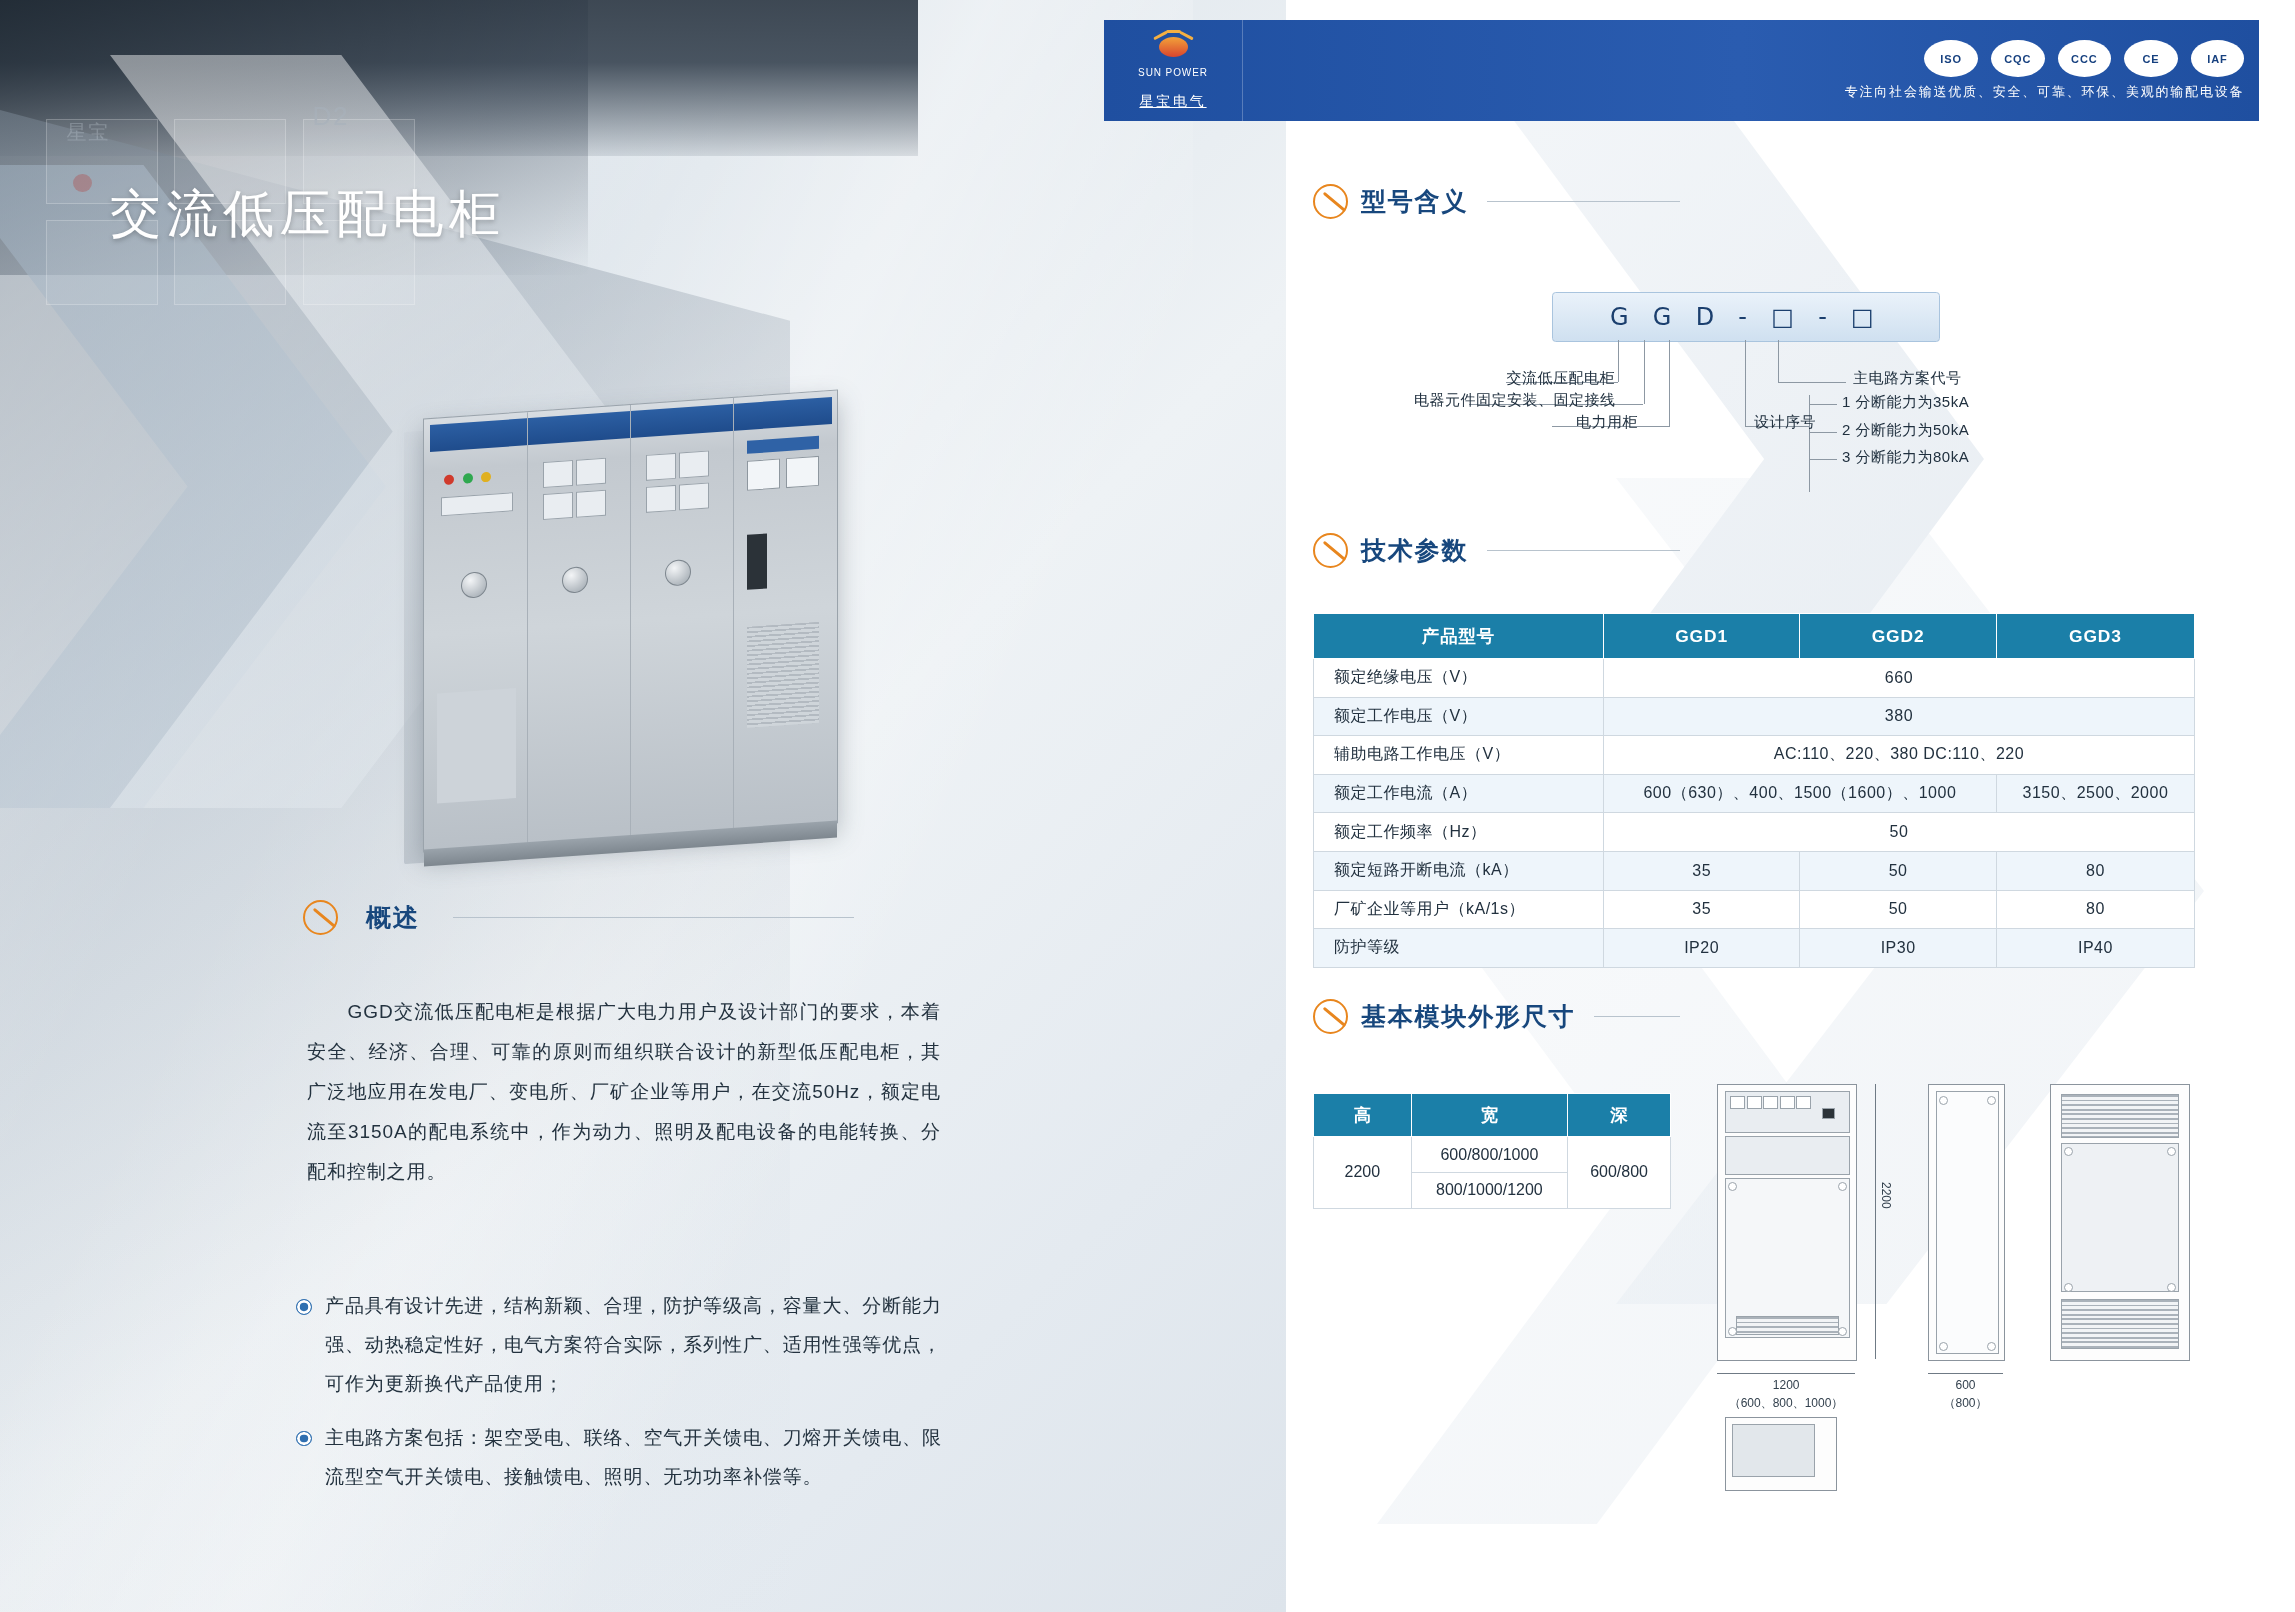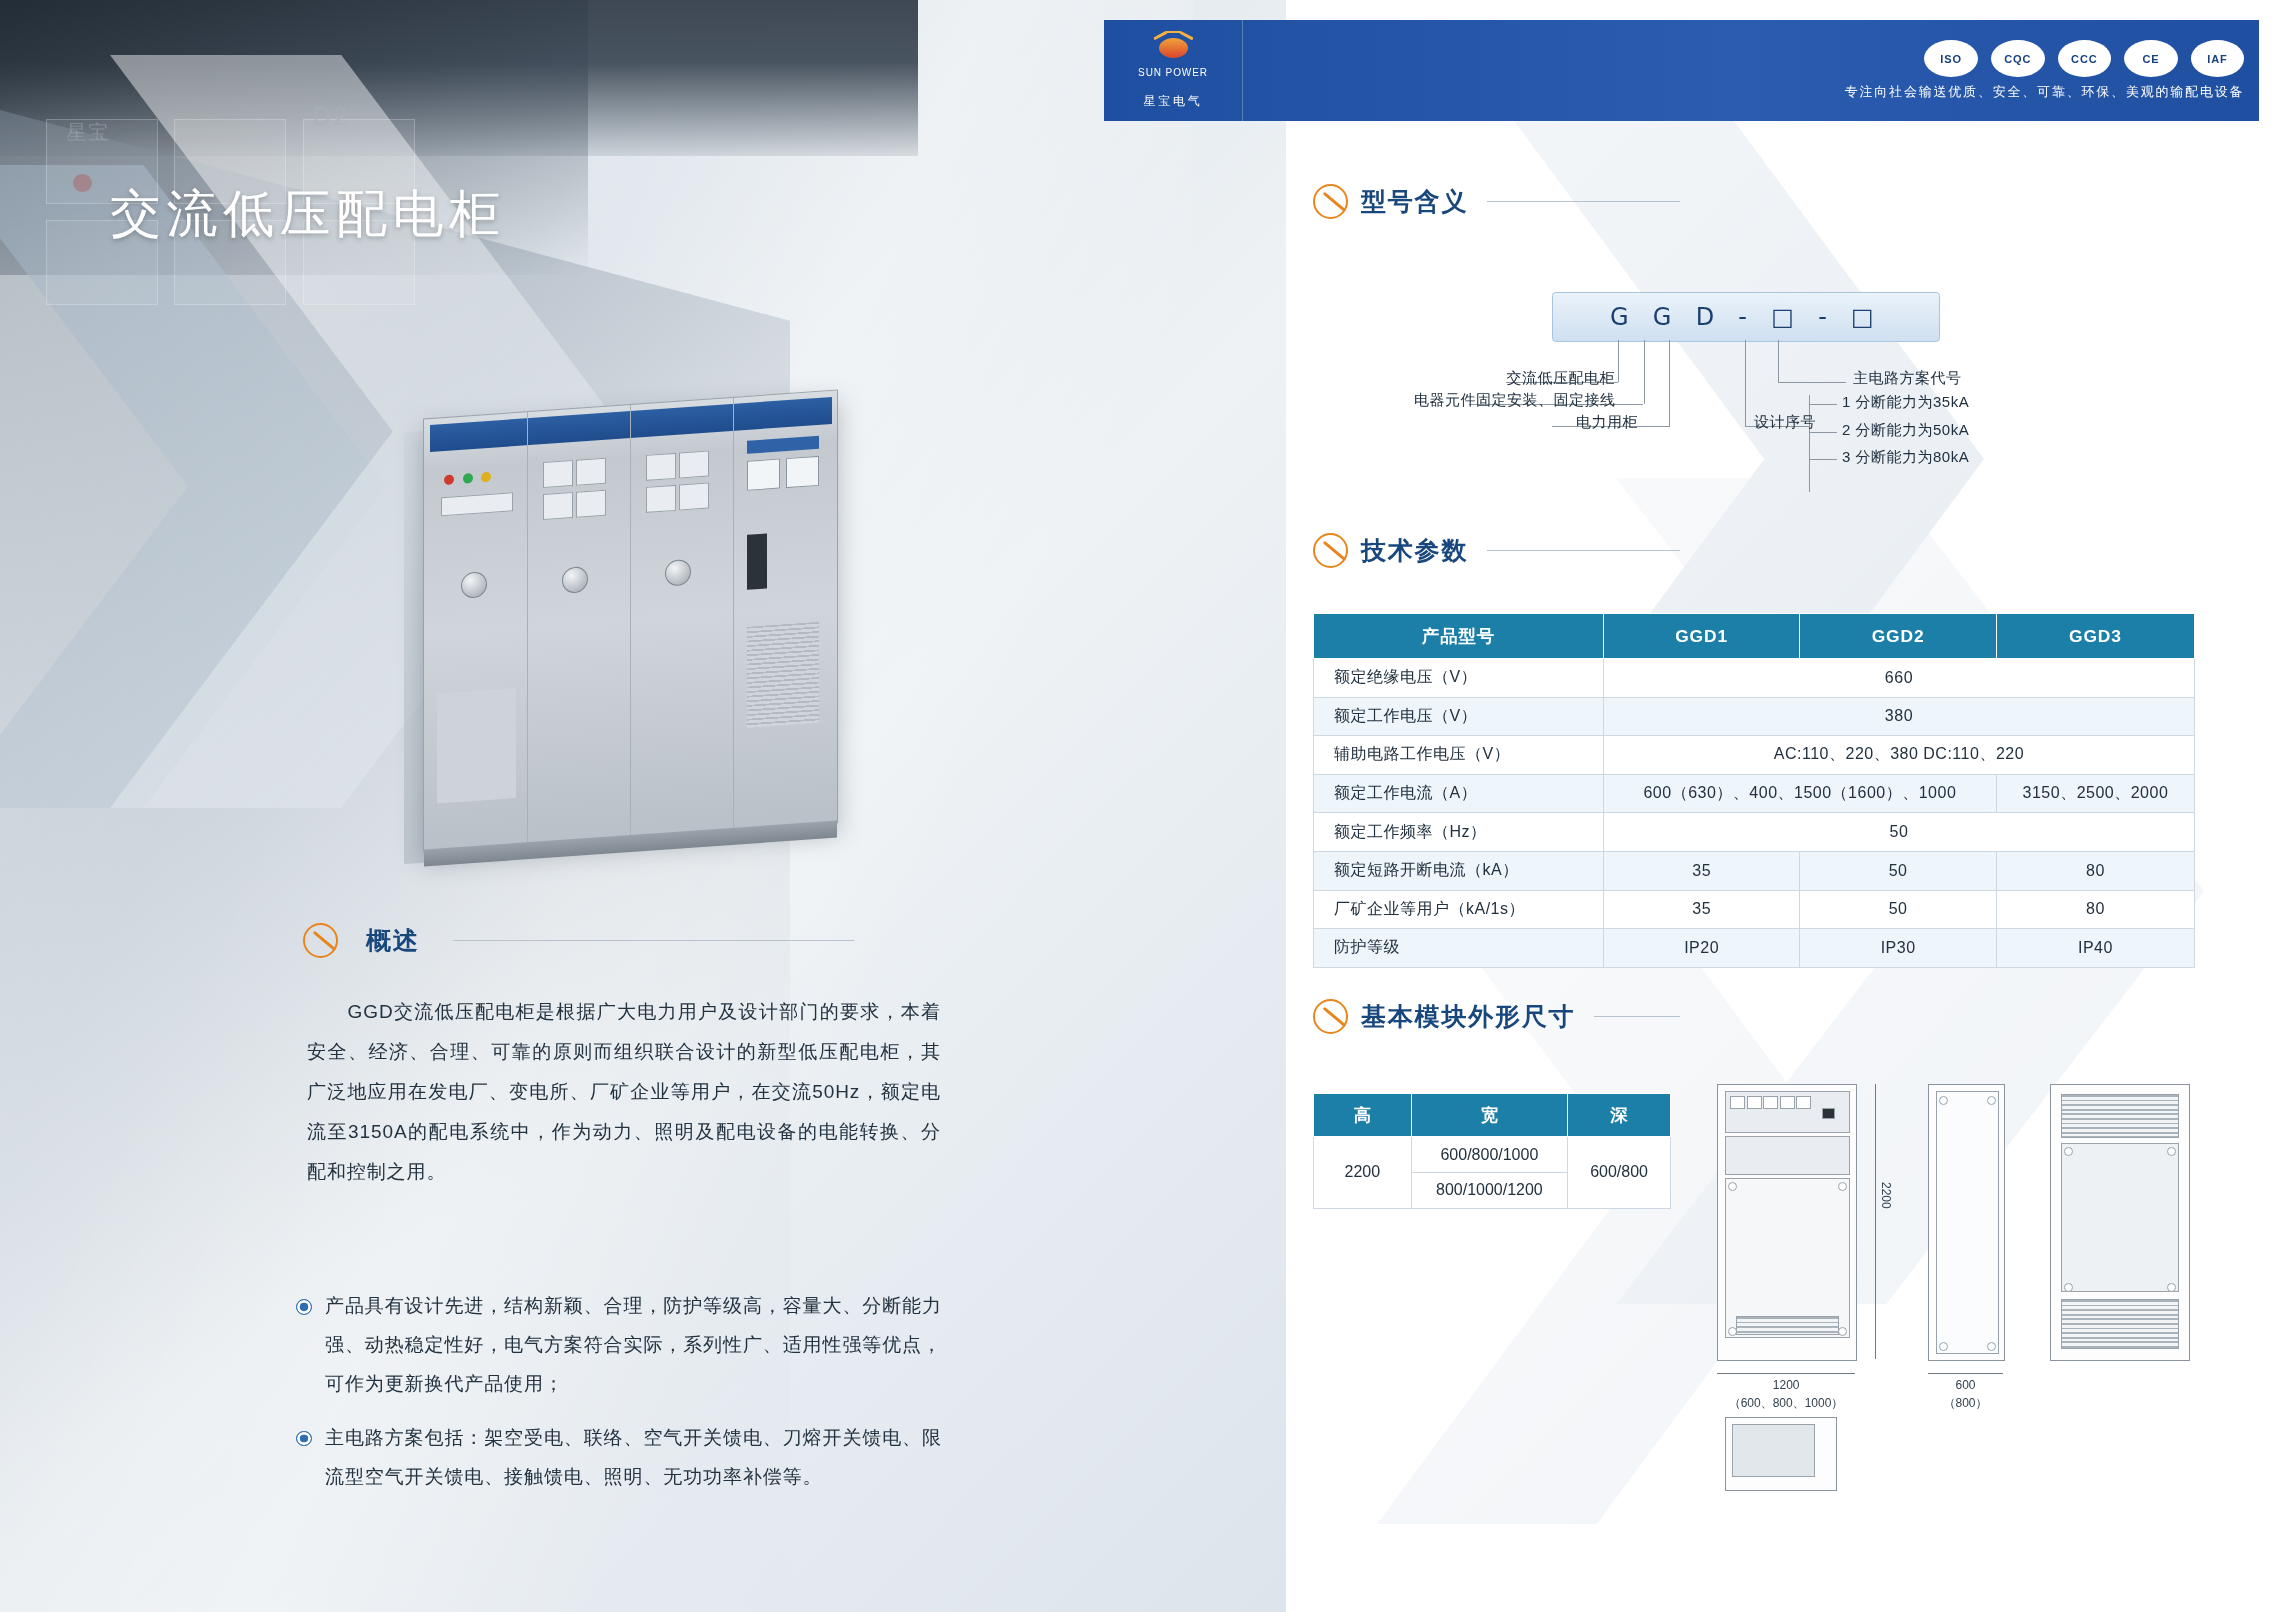--- a/index.html
+++ b/index.html
@@ -153,21 +153,21 @@
   }
   .sun{
     width:51px;height:35px;position:relative;
   }
   .sun .disc{
     position:absolute;left:11px;top:7.3px;width:29px;height:20px;border-radius:50%;
     background:linear-gradient(180deg,#f2a23a,#d9452e);
   }
   .sun .ray{position:absolute;background:#f5b042;height:2.8px;border-radius:1.8px;}
   .logobar .brand-en{font-size:10px;letter-spacing:0.9px;margin-top:1.8px;}
-  .logobar .brand-cn{font-size:12px;letter-spacing:2.8px;margin-top:15px;}
+  .logobar .brand-cn{font-size:14px;letter-spacing:2.8px;margin-top:15px;text-decoration:underline;}
   .logobar .right{
     flex:1;display:flex;flex-direction:column;justify-content:center;align-items:flex-end;padding-right:14.7px;
   }
   .certs{display:flex;gap:13px;align-items:center;margin-bottom:5.5px;}
   .cert{
     height:37px;min-width:46px;background:#ffffff;border-radius:5.5px;
     display:flex;align-items:center;justify-content:center;color:#16407f;
     font-size:13.8px;font-weight:700;letter-spacing:0.9px;padding:0 7.3px;
   }
   .cert.round{width:39px;min-width:39px;border-radius:50%;font-size:11px;}
@@ -278,21 +278,21 @@
 
         <div class="blkblue" style="left:323px;top:44px;width:72px;height:13px;"></div>
         <div class="meter" style="left:323px;top:64px;width:31px;height:27.5px;"></div>
         <div class="meter" style="left:362px;top:64px;width:31px;height:27.5px;"></div>
         <div class="blk" style="left:323px;top:138px;width:20px;height:55px;background:#2b3238;border:none;"></div>
         <div class="vent" style="left:323px;top:230px;width:72px;height:101px;"></div>
         <div class="base"></div>
       </div>
     </div>
 
-    <div class="sec-head" style="left:303px;top:923px;width:551px;gap:28px;">
+    <div class="sec-head" style="left:303px;top:900px;width:551px;gap:28px;">
       <span class="ico"></span>
       <span class="txt">概述</span>
       <span class="rule"></span>
     </div>
     <div class="body-text" style="left:307px;top:992px;width:634px;">　　GGD交流低压配电柜是根据广大电力用户及设计部门的要求，本着安全、经济、合理、可靠的原则而组织联合设计的新型低压配电柜，其广泛地应用在发电厂、变电所、厂矿企业等用户，在交流50Hz，额定电流至3150A的配电系统中，作为动力、照明及配电设备的电能转换、分配和控制之用。</div>
 
     <div class="bullets" style="left:294px;top:1286px;width:661px;">
       <ul>
         <li>产品具有设计先进，结构新颖、合理，防护等级高，容量大、分断能力强、动热稳定性好，电气方案符合实际，系列性广、适用性强等优点，可作为更新换代产品使用；</li>
         <li>主电路方案包括：架空受电、联络、空气开关馈电、刀熔开关馈电、限流型空气开关馈电、接触馈电、照明、无功功率补偿等。</li>

